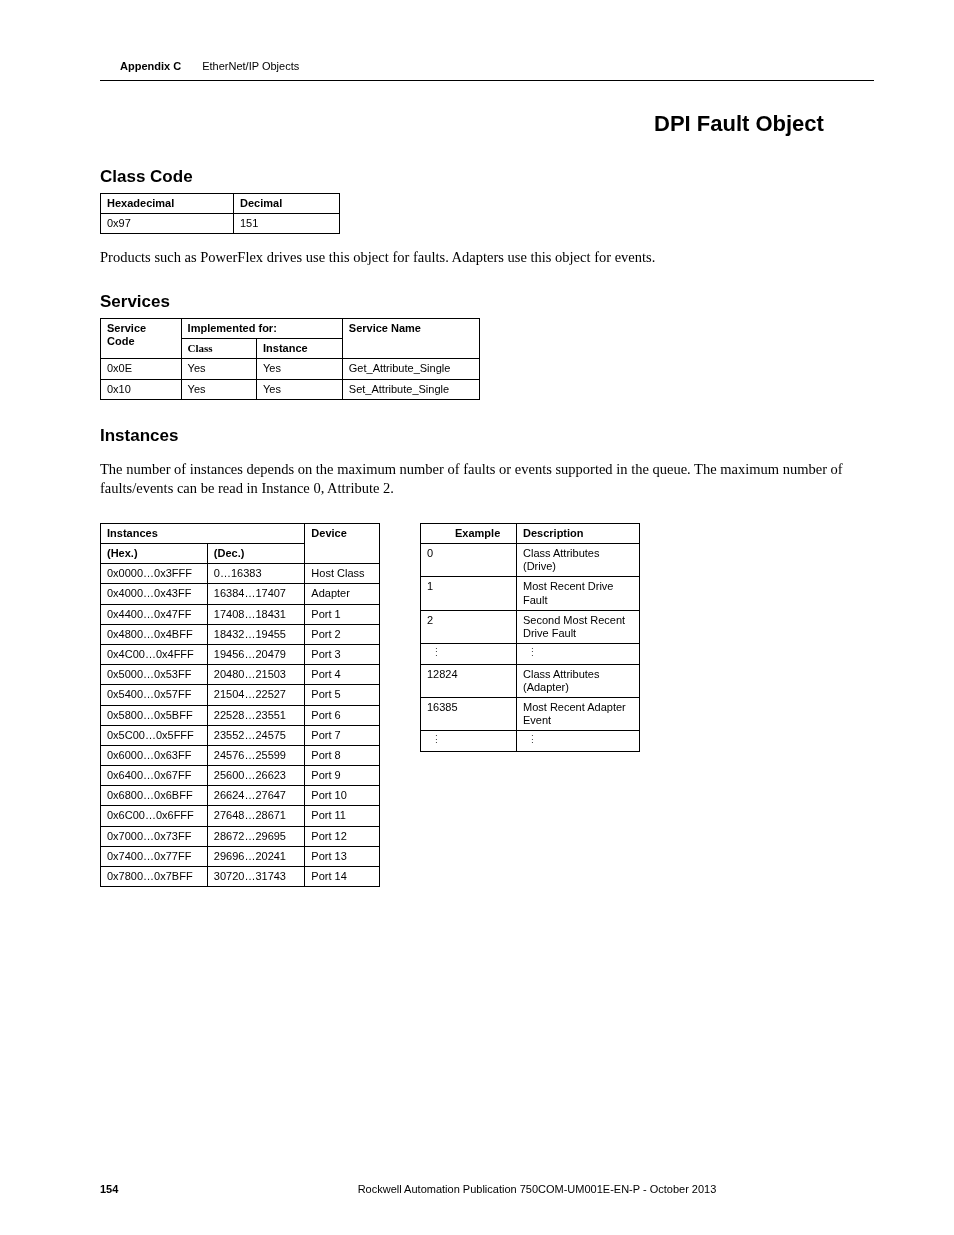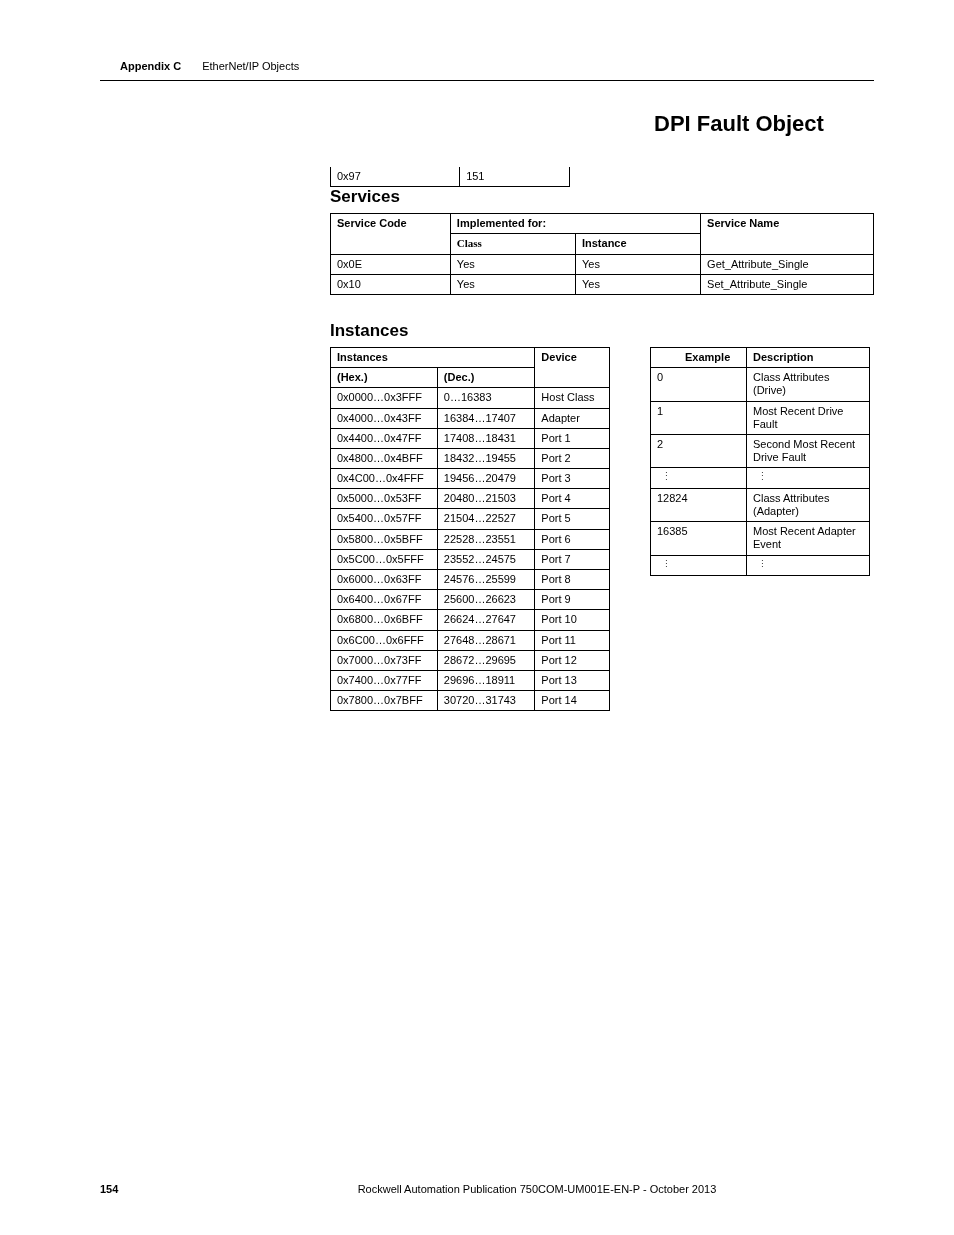--- a/index.html
+++ b/index.html
@@ -126,32 +126,38 @@
     <span>EtherNet/IP Objects</span>
   </div>
   <hr class="hr-thick">
 
   <div class="two-col">
     <div class="left-col">
       <h1 class="section-title">DPI Fault Object</h1>
     </div>
     <div class="right-col">
 
+      <h2 class="sub-head">Class Code</h2>
       <table class="data" style="width:240px;">
         <tbody>
+            <tr class="border-top-heavy border-bottom-heavy">
+          <th class="border-left-light" style="width:120px;">Hexadecimal</th>
+          <th class="border-left-light border-right-light">Decimal</th>
+        </tr>
         <tr class="border-bottom-heavy">
           <td class="border-left-light">0x97</td>
           <td class="border-left-light border-right-light">151</td>
         </tr>
       </tbody>
         </table>
 
+      <p class="body">Products such as PowerFlex drives use this object for faults. Adapters use this object for events.</p>
 
       <h2 class="sub-head">Services</h2>
-      <table class="data" style="width:544px;border-radius:10px;">
+      <table class="data" style="width:380px;border-radius:10px;">
         <tbody>
             <tr class="border-top-heavy border-bottom-light">
           <th rowspan="2" class="border-left-light border-bottom-heavy" style="width:100px;">Service Code</th>
           <th colspan="2" class="border-left-light">Implemented for:</th>
           <th rowspan="2" class="border-left-light border-right-light border-bottom-heavy" style="width:150px;">Service Name</th>
         </tr>
         <tr class="border-bottom-heavy">
           <th class="border-left-light" style="width:105px;font-family:Liberation Serif, serif;">Class</th>
           <th class="border-left-light" style="width:105px;">Instance</th>
         </tr>
@@ -168,20 +174,21 @@
               <td class="border-left-light">Yes</td>
               <td class="border-left-light">Yes</td>
               <td class="border-left-light border-right-light">Set_Attribute_Single</td>
             </tr>
           </tbody>
       </table>
 
       <div class="section-gap"></div>
 
       <h2 class="sub-head">Instances</h2>
+      <p class="body">The number of instances depends on the maximum number of faults or events supported in the queue. The maximum number of faults/events can be read in Instance 0, Attribute 2.</p>
 
       <div class="tables-row">
 
         <table class="data" style="width:280px;">
           <tbody>
               <tr class="border-top-heavy border-bottom-light">
             <th colspan="2" class="border-left-light">Instances</th>
             <th rowspan="2" class="border-left-light border-right-light border-bottom-heavy" style="width:70px;">Device</th>
           </tr>
           <tr class="border-bottom-heavy">
@@ -255,21 +262,21 @@
                 <td class="border-left-light">27648…28671</td>
                 <td class="border-left-light border-right-light">Port 11</td>
               </tr>
               <tr class="border-bottom-light">
                 <td class="border-left-light">0x7000…0x73FF</td>
                 <td class="border-left-light">28672…29695</td>
                 <td class="border-left-light border-right-light">Port 12</td>
               </tr>
               <tr class="border-bottom-light">
                 <td class="border-left-light">0x7400…0x77FF</td>
-                <td class="border-left-light">29696…18911</td>
+                <td class="border-left-light">29696…20241</td>
                 <td class="border-left-light border-right-light">Port 13</td>
               </tr>
               <tr class="border-bottom-heavy">
                 <td class="border-left-light">0x7800…0x7BFF</td>
                 <td class="border-left-light">30720…31743</td>
                 <td class="border-left-light border-right-light">Port 14</td>
               </tr>
             </tbody>
         </table>
 

